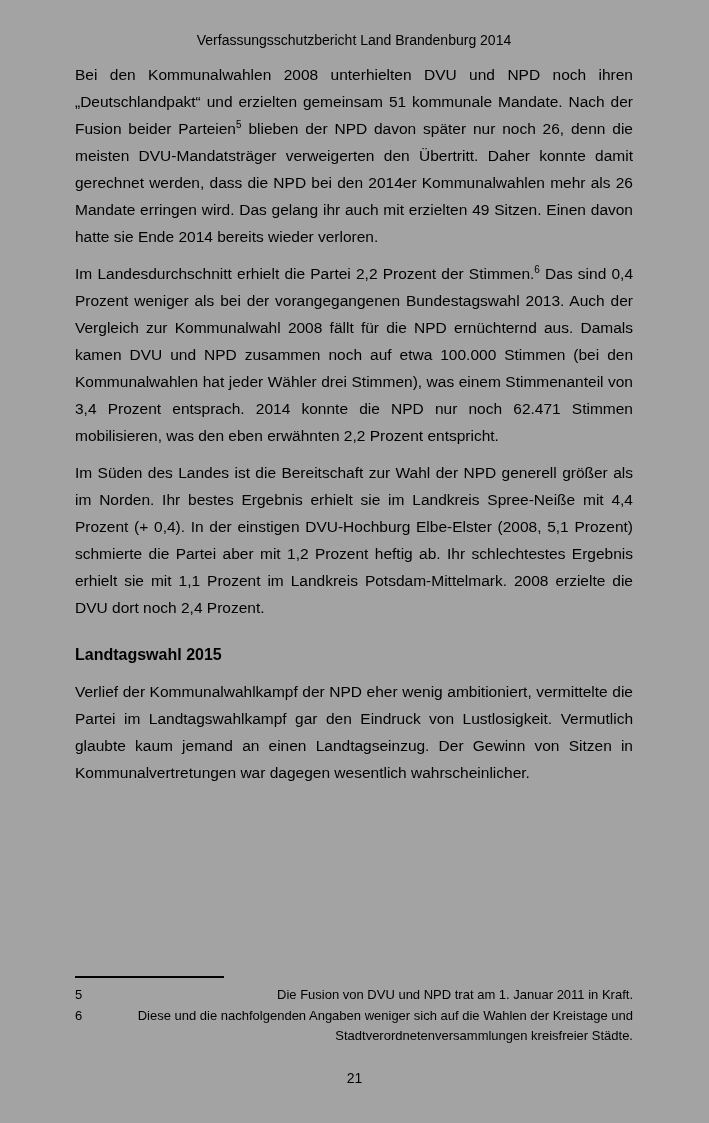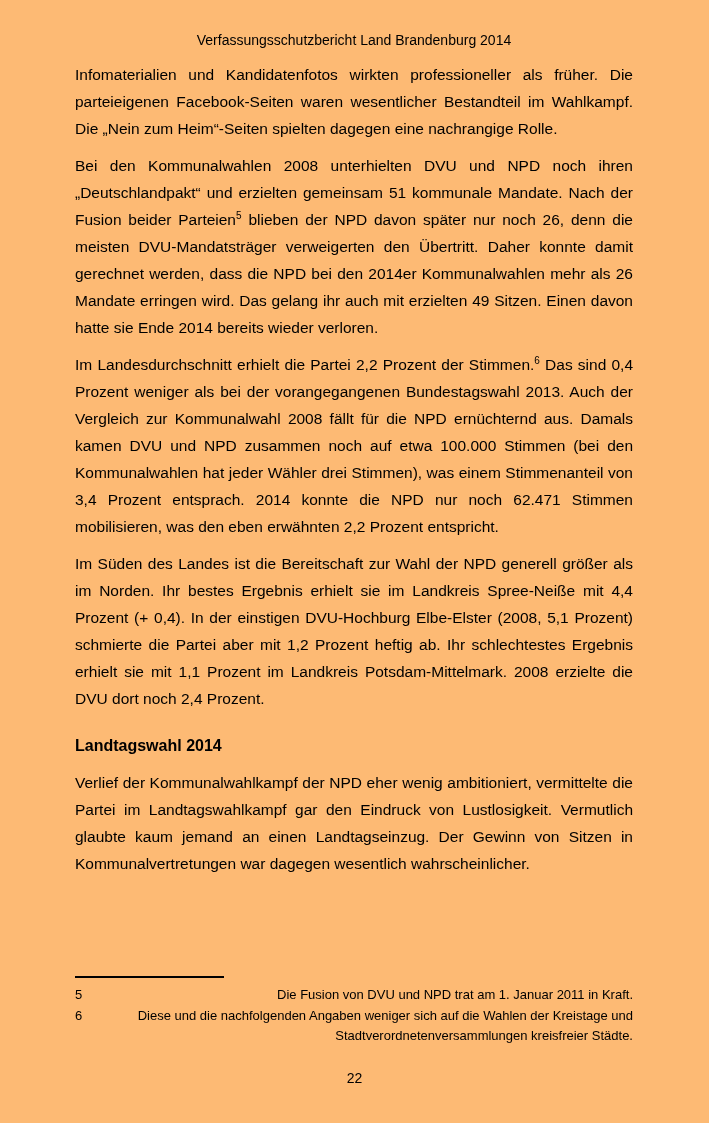--- a/index.html
+++ b/index.html
@@ -10,21 +10,21 @@
     width: 709px;
     height: 1123px;
     background: #ffffff;
     color: #000000;
     font-family: "Liberation Sans", sans-serif;
   }
   .page {
     position: relative;
     width: 709px;
     height: 1123px;
-    background: #fdba74;
+    background: #a3a3a3;
     overflow: hidden;
     box-sizing: border-box;
     padding-left: 6px;
   }
   .running-header {
     position: absolute;
     top: 31px;
     left: 75px;
     right: 76px;
     text-align: center;
@@ -88,37 +88,36 @@
   }
 </style>
 </head>
 <body>
 
 <div class="page">
 
   <div class="running-header">Verfassungsschutzbericht Land Brandenburg 2014</div>
 
   <div class="body-text">
-      <p class="body-paragraph">Infomaterialien und Kandidatenfotos wirkten professioneller als früher. Die parteieigenen Facebook-Seiten waren wesentlicher Bestandteil im Wahl­kampf. Die „Nein zum Heim“-Seiten spielten dagegen eine nachrangige Rolle.</p>
       <p class="body-paragraph">Bei den Kommunalwahlen 2008 unterhielten DVU und NPD noch ihren „Deutschlandpakt“ und erzielten gemeinsam 51 kommunale Mandate. Nach der Fusion beider Parteien<sup class="fn-ref">5</sup> blieben der NPD davon später nur noch 26, denn die meisten DVU-Mandatsträger verweigerten den Übertritt. Da­her konnte damit gerechnet werden, dass die NPD bei den 2014er Kommu­nalwahlen mehr als 26 Mandate erringen wird. Das gelang ihr auch mit er­zielten 49 Sitzen. Einen davon hatte sie Ende 2014 bereits wieder verloren.</p>
       <p class="body-paragraph">Im Landesdurchschnitt erhielt die Partei 2,2 Prozent der Stimmen.<sup class="fn-ref">6</sup> Das sind 0,4 Prozent weniger als bei der vorangegangenen Bundestagswahl 2013. Auch der Vergleich zur Kommunalwahl 2008 fällt für die NPD er­nüchternd aus. Damals kamen DVU und NPD zusammen noch auf etwa 100.000 Stimmen (bei den Kommunalwahlen hat jeder Wähler drei Stim­men), was einem Stimmenanteil von 3,4 Prozent entsprach. 2014 konnte die NPD nur noch 62.471 Stimmen mobilisieren, was den eben erwähnten 2,2 Prozent entspricht.</p>
       <p class="body-paragraph">Im Süden des Landes ist die Bereitschaft zur Wahl der NPD generell grö­ßer als im Norden. Ihr bestes Ergebnis erhielt sie im Landkreis Spree-Neiße mit 4,4 Prozent (+ 0,4). In der einstigen DVU-Hochburg Elbe-Elster (2008, 5,1 Prozent) schmierte die Partei aber mit 1,2 Prozent heftig ab. Ihr schlechtestes Ergebnis erhielt sie mit 1,1 Prozent im Landkreis Potsdam-Mittelmark. 2008 erzielte die DVU dort noch 2,4 Prozent.</p>
-      <h2 class="section-heading">Landtagswahl 2014</h2>
+      <h2 class="section-heading">Landtagswahl 2015</h2>
       <p class="body-paragraph">Verlief der Kommunalwahlkampf der NPD eher wenig ambitioniert, ver­mittelte die Partei im Landtagswahlkampf gar den Eindruck von Lustlo­sigkeit. Vermutlich glaubte kaum jemand an einen Landtagseinzug. Der Gewinn von Sitzen in Kommunalvertretungen war dagegen wesentlich wahrscheinlicher.</p>
     </div>
 
   <div class="footnotes">
     <div class="footnote-separator"></div>
     <div>
         <div class="footnote">
           <span class="footnote-number">5</span>
           <span class="footnote-text">Die Fusion von DVU und NPD trat am 1. Januar 2011 in Kraft.</span>
         </div>
         <div class="footnote">
           <span class="footnote-number">6</span>
           <span class="footnote-text">Diese und die nachfolgenden Angaben weniger sich auf die Wahlen der Kreistage und Stadtverordnetenversammlungen kreisfreier Städte.</span>
         </div>
       </div>
   </div>
 
-  <div class="page-number">22</div>
+  <div class="page-number">21</div>
 
 </div>
 
 </body></html>

